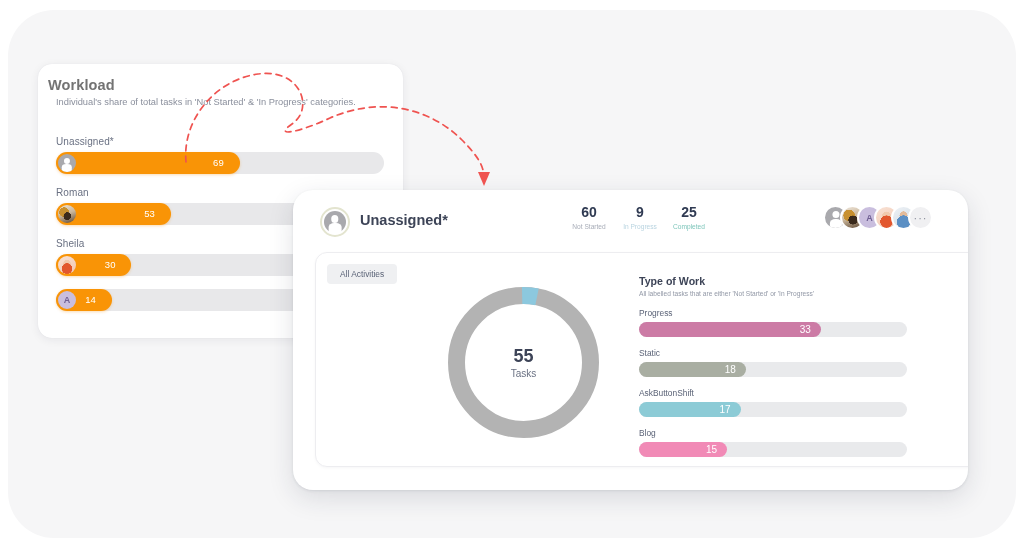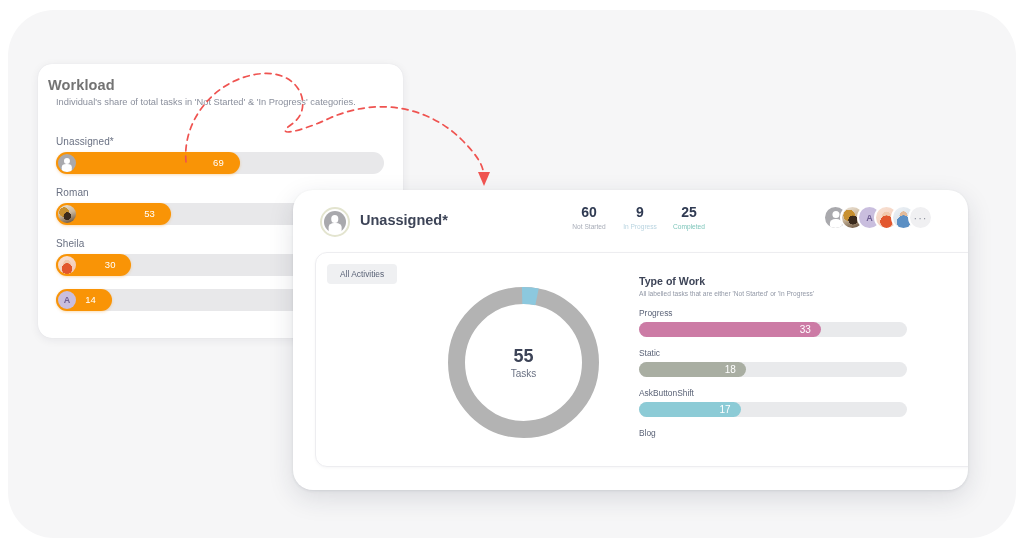--- a/index.html
+++ b/index.html
@@ -349,20 +349,24 @@
       <div class="work-row">
         <span class="work-name">AskButtonShift</span>
         <div class="work-track">
           <div class="work-fill" style="width:38%;background:#8ccbd6"></div>
           <span class="work-val" style="left:30%">17</span>
         </div>
       </div>
 
       <div class="work-row">
         <span class="work-name">Blog</span>
+        <div class="work-track">
+          <div class="work-fill" style="width:33%;background:#f18ab6"></div>
+          <span class="work-val" style="left:25%">15</span>
+        </div>
       </div>
     </div>
 
     <div id="scroll-track">
       <div id="scroll-thumb"></div>
     </div>
   </div>
 </div>
 
 </body></html>

